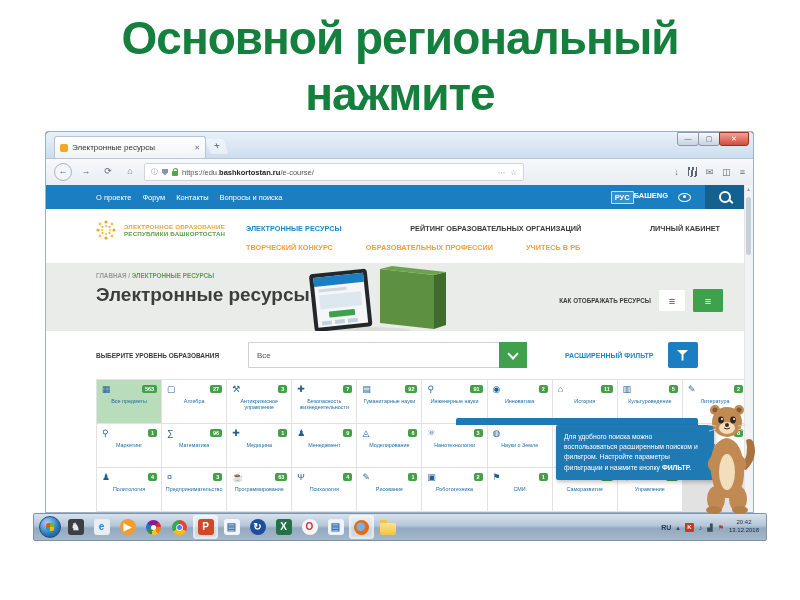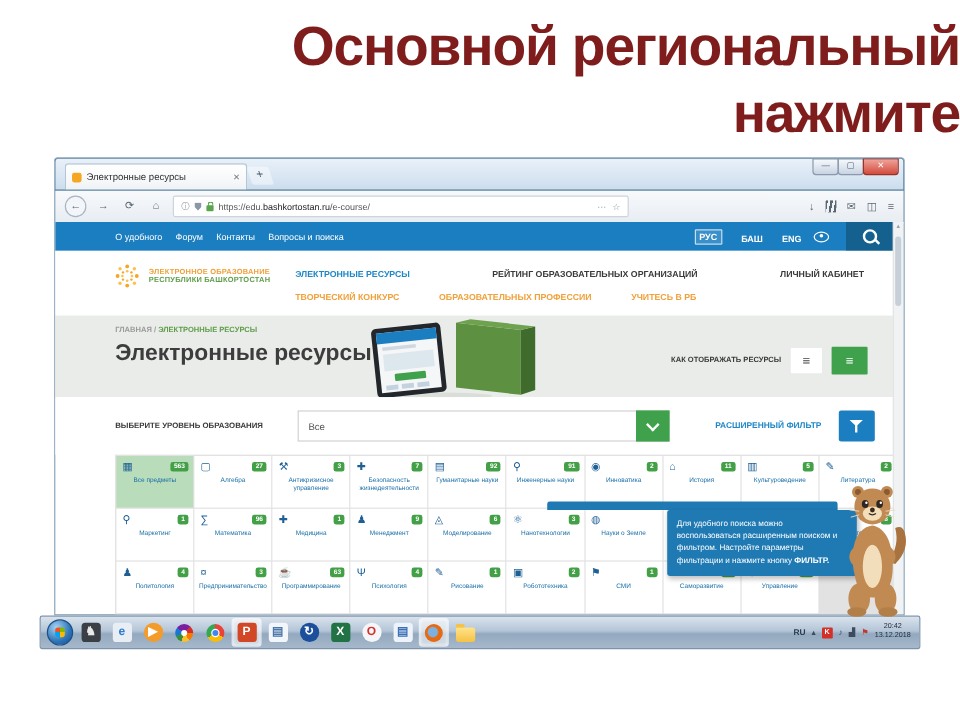--- a/index.html
+++ b/index.html
@@ -1,19 +1,19 @@
 <!DOCTYPE html>
 <html><head>
 <meta charset="utf-8">
 <style>
   html,body{margin:0;padding:0;background:#fff}
   .slide{position:relative;width:800px;height:600px;background:#fff;overflow:hidden;
          font-family:"Liberation Sans",sans-serif}
-  .slide-title{position:absolute;top:10px;left:0;width:100%;text-align:right;margin:0;
-    color:#7f1d1d;font-size:46px;font-weight:bold;line-height:1.22;letter-spacing:-1px}
+  .slide-title{position:absolute;top:10px;left:0;width:100%;text-align:center;margin:0;
+    color:#15803d;font-size:46px;font-weight:bold;line-height:1.22;letter-spacing:-1px}
 
   
   .browser{position:absolute;left:45px;top:131px;width:709px;height:382px;background:#0c4a6e;
     border:1px solid #9eb2c6;border-radius:3px 3px 0 0;box-sizing:border-box}
   .tabstrip{position:relative;height:26px;background:linear-gradient(#e9f1f9,#cdddee);
     border-bottom:1px solid #b5c5d6;border-radius:3px 3px 0 0}
   .tab{position:absolute;left:8px;top:4px;width:152px;height:22px;
     background:linear-gradient(#ffffff,#f0f3f6);border:1px solid #b5c5d6;border-bottom:none;
     border-radius:3px 3px 0 0;display:flex;align-items:center;gap:4px;padding:0 5px;
     font-size:8px;color:#333;box-sizing:border-box}
@@ -34,21 +34,21 @@
   .nav-btn{width:16px;height:16px;border-radius:50%;font-size:9px;line-height:15px;
     text-align:center;color:#5b6770;flex:none}
   .nav-btn.back{border:1px solid #a9b5c0;background:#f2f6fa}
   .urlbar{width:380px;height:18px;background:#fff;border:1px solid #ccd4dc;border-radius:2px;
     display:flex;align-items:center;gap:4px;padding:0 6px;font-size:7.5px;color:#555;box-sizing:border-box}
   .u-info{color:#8a97a5;font-size:7px}
   .shield{width:6px;height:7px;background:#8a97a5;clip-path:polygon(0 0,100% 0,100% 55%,50% 100%,0 55%);flex:none}
   .lock{width:6px;height:5px;background:#57a64a;border-radius:1px;position:relative;margin-top:3px;flex:none}
   .lock::before{content:"";position:absolute;left:1px;top:-3px;width:3px;height:3px;
     border:1px solid #57a64a;border-bottom:none;border-radius:3px 3px 0 0}
-  .url-domain{font-weight:normal;color:#222}
+  .url-domain{font-weight:bold;color:#222}
   .u-right{margin-left:auto;display:flex;gap:5px;color:#8a97a5}
   .tb-right{display:flex;gap:9px;margin-left:auto;align-items:center;color:#5b6770;font-size:9px}
   .lib-bars{width:9px;height:10px;background:repeating-linear-gradient(100deg,#5b6770 0 2px,transparent 2px 4px)}
 
   .viewport{position:absolute;left:0;top:53px;right:0;bottom:0;background:#fff;overflow:hidden}
   .scrollbar{position:absolute;right:0;top:0;bottom:0;width:8px;background:#f1f2f3;border-left:1px solid #e2e4e6}
   .sb-up{position:absolute;top:1px;left:1px;font-size:5px;color:#98a2ab}
   .sb-thumb{position:absolute;top:12px;left:1px;width:5px;height:58px;background:#c7d0d8;border-radius:3px}
 
   
@@ -78,21 +78,21 @@
   .banner-title{position:absolute;left:50px;top:21px;font-size:19px;font-weight:bold;color:#3d3d3d}
   .banner-art{position:absolute;left:238px;top:0}
   .viewctl{position:absolute;right:22px;top:26px;display:flex;align-items:center;gap:8px}
   .viewctl-label{font-size:6.3px;font-weight:bold;color:#3a3a3a}
   .btn-list{width:26px;height:21px;background:#fff;display:grid;place-items:center;color:#444;font-size:11px;border-radius:1px}
   .btn-list.green{width:30px;height:23px;background:#3fa14b;color:#fff}
 
   .filterbar{position:absolute;left:0;top:146px;right:8px;height:48px;background:#fff;
     display:flex;align-items:center;padding-left:50px;box-sizing:border-box}
   .filter-label{width:152px;font-size:6.5px;font-weight:bold;color:#3a3a3a}
-  .select{width:310px;height:26px;border:1px solid #d2d2d2;position:relative;font-size:8px;color:#555;
+  .select{width:279px;height:26px;border:1px solid #d2d2d2;position:relative;font-size:8px;color:#555;
     display:flex;align-items:center;padding-left:8px;background:#fff;box-sizing:border-box}
   .select-chevron{position:absolute;right:-1px;top:-1px;width:28px;height:26px;background:#3fa14b;display:grid;place-items:center}
   .chev{width:6px;height:6px;border-right:2px solid #fff;border-bottom:2px solid #fff;transform:rotate(45deg);margin-top:-3px}
   .adv-filter{margin-left:38px;font-size:7px;font-weight:bold;color:#1e88c7}
   .funnel-btn{margin-left:14px;width:30px;height:26px;background:#1b7ec0;border-radius:2px;display:grid;place-items:center}
   .funnel{width:12px;height:11px;background:#fff;clip-path:polygon(0 0,100% 0,58% 45%,58% 100%,42% 100%,42% 45%)}
 
   .tiles{position:absolute;left:50px;top:194px;width:650px;display:grid;
     grid-template-columns:repeat(10,1fr);grid-auto-rows:43px;gap:1px;background:#e2e2e2;border:1px solid #e2e2e2}
   .tile{background:#fff;position:relative;padding-top:18px;box-sizing:border-box}
@@ -179,27 +179,27 @@
           <span class="lib-bars"></span>
           <span>✉</span>
           <span>◫</span>
           <span>≡</span>
         </div>
     </div>
 
     <div class="viewport">
       <div class="topbar">
         <div class="topbar-links" id="topbar-links">
-            <span>О удобного</span>
+            <span>О проекте</span>
             <span>Форум</span>
             <span>Контакты</span>
             <span>Вопросы и поиска</span>
           </div>
         <div class="topbar-right">
-          <span id="topbar-langs" style="display:flex;gap:16px;align-items:flex-end">
+          <span id="topbar-langs" style="display:flex;gap:0;align-items:flex-start">
               <span class="lang active">РУС</span>
               <span class="lang">БАШ</span>
               <span class="lang">ENG</span>
             </span>
           <span class="eye"></span>
           <span class="search-btn">
               <span class="mag"></span>
             </span>
         </div>
       </div>

